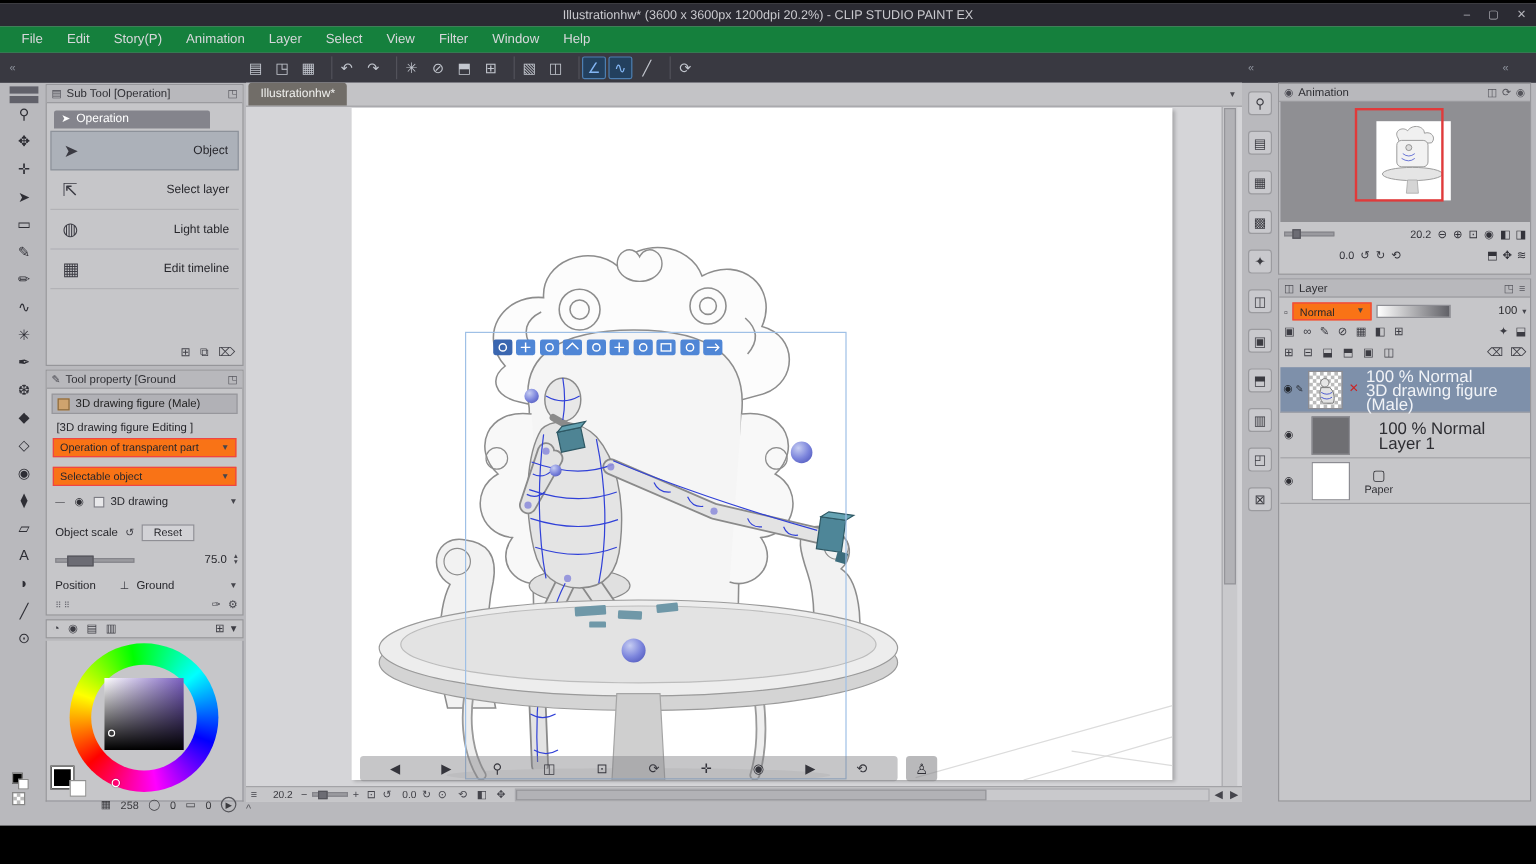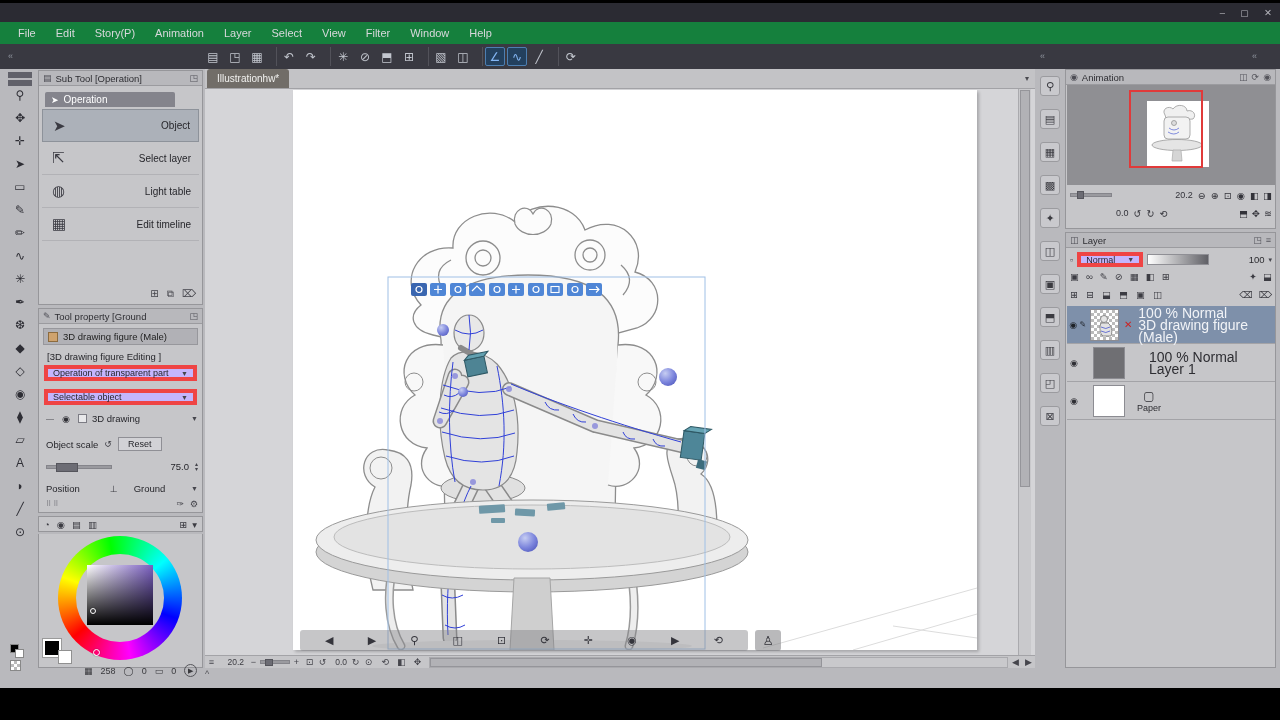--- a/index.html
+++ b/index.html
@@ -33,21 +33,21 @@
              display:flex;align-items:center;gap:5px;padding:0 6px;font-size:10px;border-radius:2px 2px 0 0}
   .srow{display:flex;align-items:center;height:33px;border-bottom:1px solid #b2b2b6;padding:0 8px 0 10px;font-size:10px;color:#26262b}
   .srow .sicon{font-size:15px;color:#3a3a42;width:26px}
   .srow .slabel{margin-left:auto}
   .srow.sel{background:#acb1b9;border:1px solid #8d929a}
   .sfooter{position:absolute;right:6px;bottom:4px;display:flex;gap:8px;color:#44444b;font-size:10px}
   
   .tpname{position:absolute;left:4px;top:19px;width:155px;height:17px;background:#b1b1b6;border:1px solid #97979c;
           display:flex;align-items:center;gap:5px;padding:0 4px;font-size:9.5px;color:#222}
   .tpchip{width:10px;height:10px;background:#cfa36e;border:1px solid #8c6b3e}
-  .dd{position:absolute;left:5px;width:153px;height:16px;background:#c4b5fd;border:4px solid #ef4444;
+  .dd{position:absolute;left:5px;width:153px;height:16px;background:#f97316;border:1px solid #ef4444;
       display:flex;align-items:center;padding:0 5px;font-size:9px;color:#26262b}
   .dd .arr{margin-left:auto;font-size:7px;color:#45454c}
   .lbl{font-size:9.5px;color:#26262b}
   .btn{background:#d2d2d6;border:1px solid #8f8f95;font-size:9px;color:#26262b;display:inline-flex;align-items:center;justify-content:center}
   .cb{width:9px;height:9px;background:#e8e8ea;border:1px solid #7c7c84;display:inline-block}
   .slidertrack{height:4px;background:#9a9a9f;border:1px solid #85858b;position:relative}
   .sliderthumb{position:absolute;top:-3px;width:22px;height:9px;background:#6c6c74;border:1px solid #55555c}
   
   .ring{position:absolute;border-radius:50%}
   .marker{position:absolute;border:1.5px solid #fff;border-radius:50%;box-shadow:0 0 1px rgba(0,0,0,.8)}
@@ -82,20 +82,21 @@
 </style>
 </head>
 <body>
 
 <div id="app">
 
   <div class="blackbar" style="top:0;height:3px"></div>
   <div class="blackbar" style="top:688px;height:32px"></div>
 
   <div class="titlebar">
+    <span>Illustrationhw* (3600 x 3600px 1200dpi 20.2%)  - CLIP STUDIO PAINT EX</span>
     <div class="winctl">
       <span>–</span>
       <span>▢</span>
       <span>✕</span>
     </div>
   </div>
 
   <div class="menubar">
 
   <span class="mi">File</span>
@@ -234,21 +235,21 @@
       <span style="font-size:9px;color:#3c3c43">↺</span>
       <span class="btn" style="width:44px;height:14px">Reset</span>
     </div>
     <div class="abs flex" style="left:7px;top:152px;width:152px;gap:6px">
       <span class="slidertrack" style="width:66px">
           <span class="sliderthumb" style="left:9px"></span>
         </span>
       <span class="lbl" style="margin-left:auto">75.0</span>
       <span style="font-size:6px;color:#45454c;line-height:5px">▴<br>▾</span>
     </div>
-    <div class="abs flex" style="left:7px;top:174px;width:152px;gap:16px">
+    <div class="abs flex" style="left:7px;top:174px;width:152px;gap:6px">
       <span class="lbl">Position</span>
       <span style="font-size:9px;color:#3c3c43;margin-left:14px">⊥</span>
       <span class="lbl">Ground</span>
       <span class="arr" style="margin-left:auto;font-size:7px;color:#45454c">▼</span>
     </div>
     <div class="abs flex" style="left:7px;top:190px;width:152px">
       <span style="font-size:7px;color:#6a6a72;letter-spacing:2px">⠿⠿</span>
       <span style="margin-left:auto;display:flex;gap:6px;font-size:9px;color:#44444b">
           <span>✑</span>
           <span>⚙</span>

